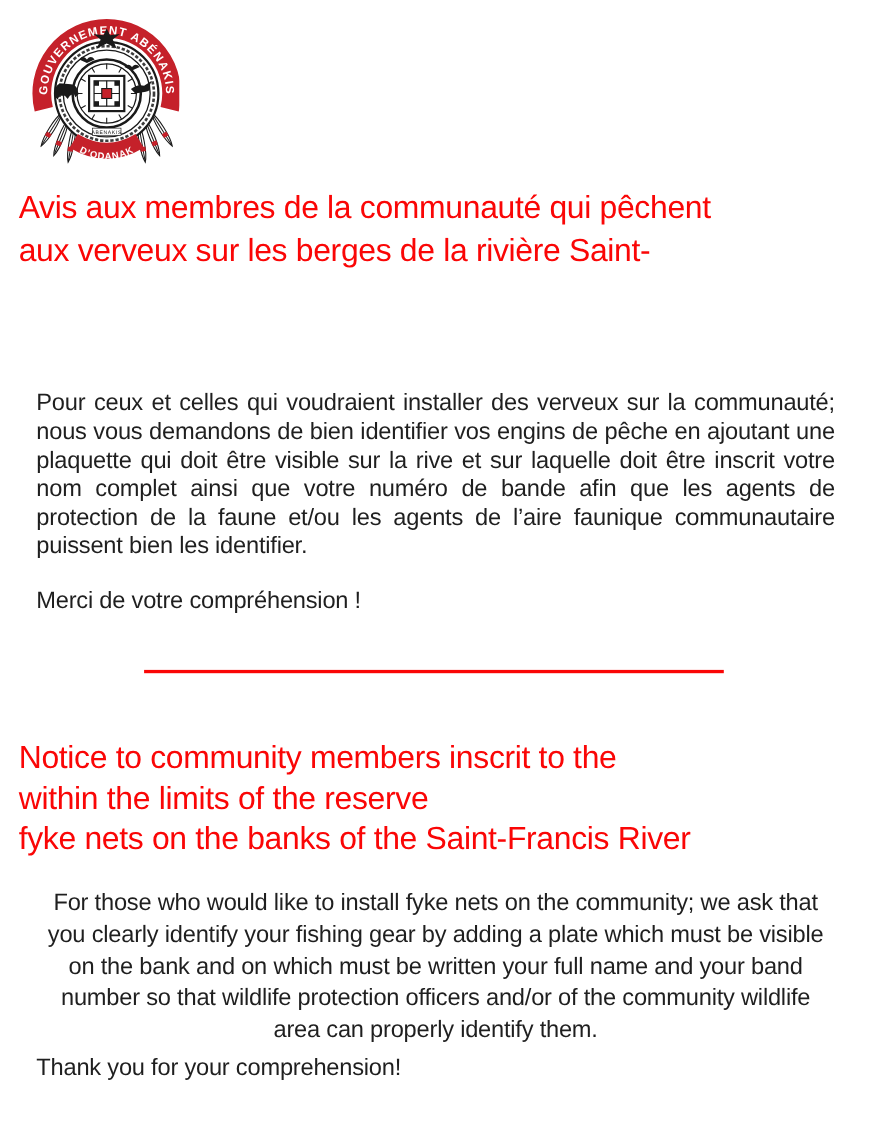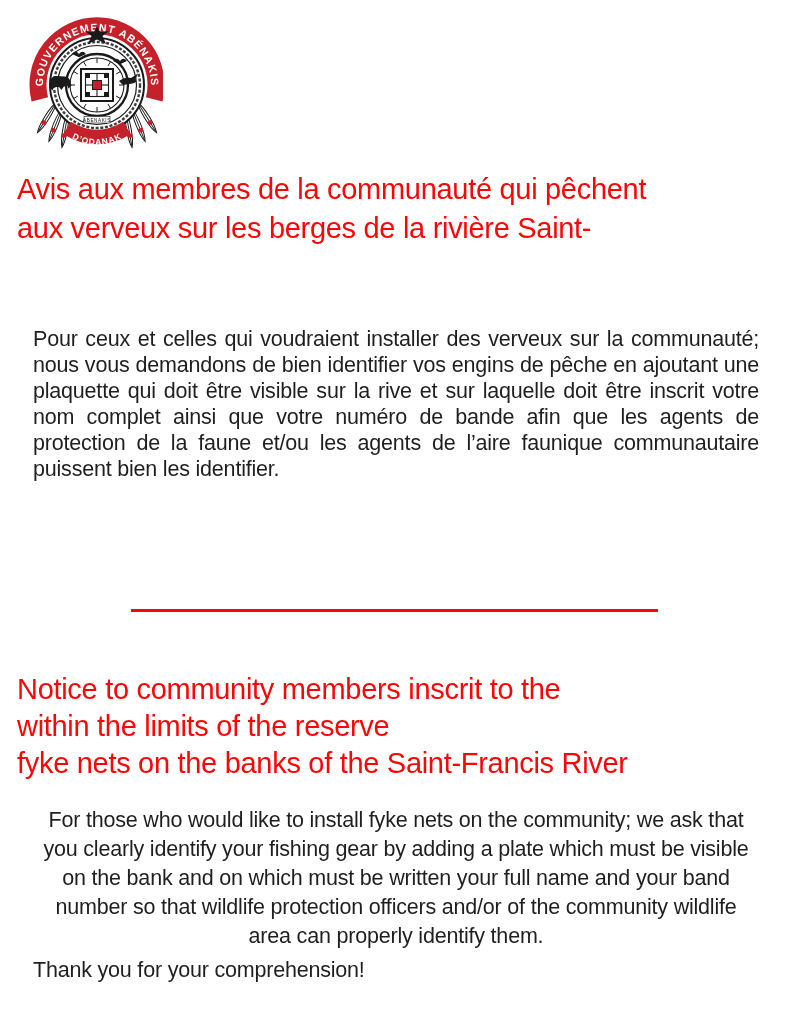--- a/index.html
+++ b/index.html
@@ -21,21 +21,21 @@
   .arc-label{fill:#ffffff;font-family:"Liberation Sans",sans-serif;font-weight:bold;}
   .title{
     position:absolute;left:17px;width:100%;
     color:var(--accent-red);font-size:29px;letter-spacing:-0.3px;font-weight:400;
   }
   .title-fr{top:170px;line-height:39px;}
   .title-en{top:671px;line-height:37px;}
   .flow{position:absolute;left:33px;width:726px;color:var(--text-color);}
   .flow p{margin:0;font-size:21.5px;letter-spacing:-0.2px;}
   .fr-flow{top:326px;}
-  .fr-flow .body-text{line-height:26px;text-align:justify;}
+  .fr-flow .body-text{line-height:26px;text-align:justify;margin-top:27px;}
   .fr-flow .thanks-line{margin-top:24px;line-height:26px;}
   .en-flow{top:806px;}
   .en-flow .body-text{line-height:29px;text-align:center;}
   .en-flow .thanks-line{margin-top:6px;line-height:26px;}
   .divider{
     position:absolute;left:131px;top:609px;width:527px;height:3px;
     background:var(--accent-red);
   }
 </style>
 </head>
@@ -125,20 +125,21 @@
     </g>
   </svg>
 
   <div class="title title-fr">
     <div>Avis aux membres de la communauté qui pêchent</div>
     <div>aux verveux sur les berges de la rivière Saint-</div>
   </div>
 
   <div class="flow fr-flow">
     <p class="body-text">Pour ceux et celles qui voudraient installer des verveux sur la communauté; nous vous demandons de bien identifier vos engins de pêche en ajoutant une plaquette qui doit être visible sur la rive et sur laquelle doit être inscrit votre nom complet ainsi que votre numéro de bande afin que les agents de protection de la faune et/ou les agents de l’aire faunique communautaire puissent bien les identifier.</p>
+    <p class="thanks-line">Merci de votre compréhension !</p>
   </div>
 
   <div class="divider"></div>
 
   <div class="title title-en">
     <div>Notice to community members inscrit to the</div>
     <div>within the limits of the reserve</div>
     <div>fyke nets on the banks of the Saint-Francis River</div>
   </div>
 

